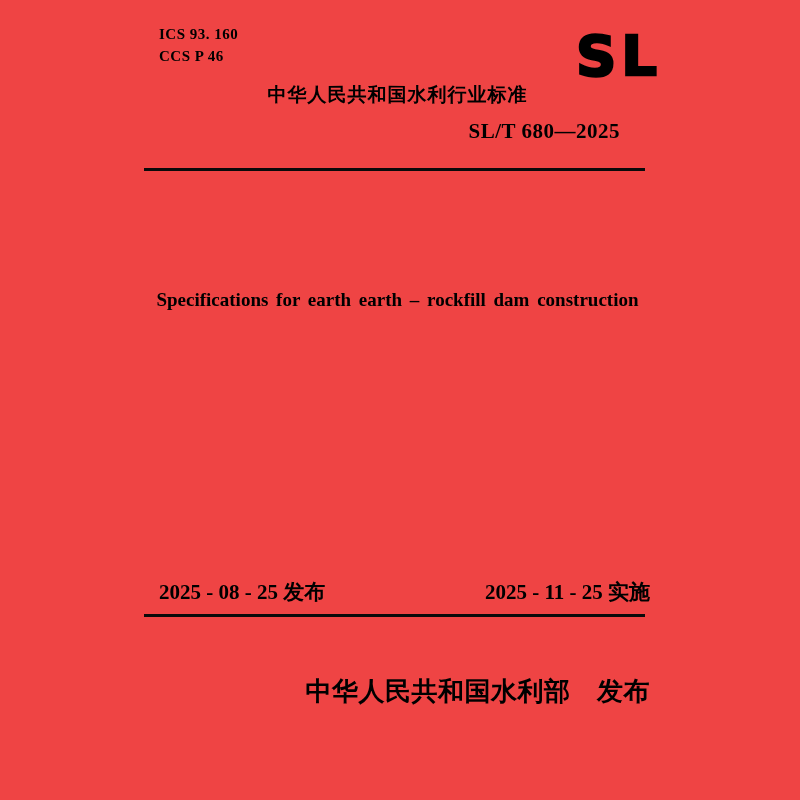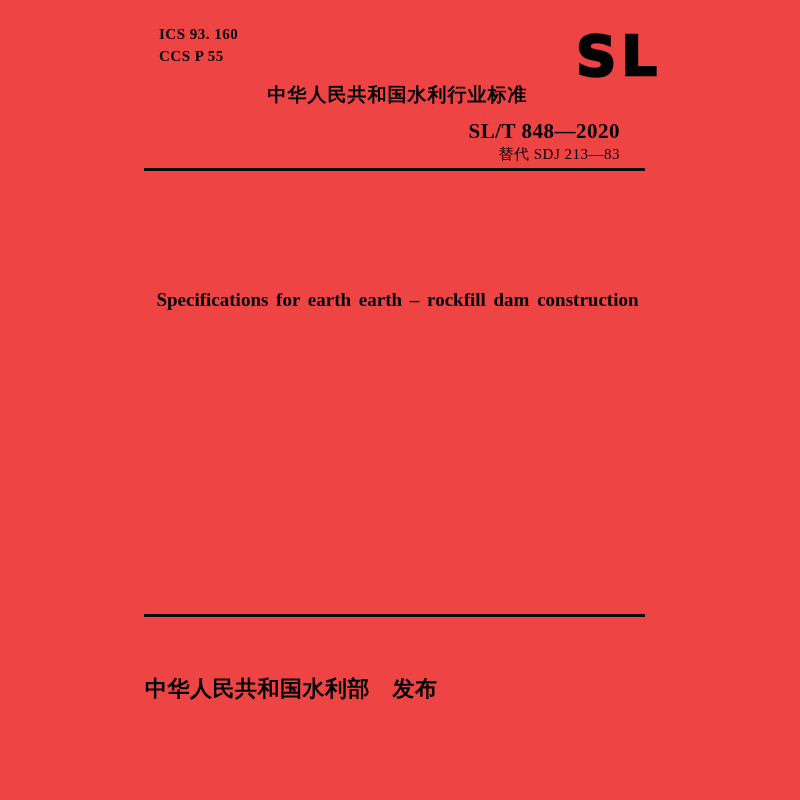--- a/index.html
+++ b/index.html
@@ -120,48 +120,51 @@
     font-weight: bold;
     font-size: 21px;
     line-height: 1;
   }
   #issue-date { margin-left: 14px; }
 
   #publisher {
     left: 145px;
     top: 678px;
     width: 505px;
-    text-align: left;
+    text-align: right;
     font-family: "Liberation Sans", sans-serif;
     font-weight: 700;
-    font-size: 22px;
+    font-size: 26px;
     line-height: 1;
     letter-spacing: 0.5px;
   }
 </style>
 </head>
 <body>
 
 <div class="page">
 
   <div class="abs ics-line" id="ics">ICS 93. 160</div>
 
-  <div class="abs ics-line" id="ccs">CCS P 55</div>
+  <div class="abs ics-line" id="ccs">CCS P 46</div>
 
   <div class="abs" id="logo">SL</div>
 
   <div class="abs" id="category">中华人民共和国水利行业标准</div>
 
-  <div class="abs" id="stdnum">SL/T 848—2020</div>
+  <div class="abs" id="stdnum">SL/T 680—2025</div>
 
-  <div class="abs" id="supersedes">替代 SDJ 213—83</div>
 
   <div class="abs rule" id="rule-top"></div>
 
 
   <div class="abs" id="title-en">Specifications for earth earth – rockfill dam construction</div>
 
+  <div class="abs" id="dates-row">
+    <span id="issue-date">2025 - 08 - 25 发布</span>
+    <span id="impl-date">2025 - 11 - 25 实施</span>
+  </div>
 
   <div class="abs rule" id="rule-bottom"></div>
 
   <div class="abs" id="publisher">中华人民共和国水利部　发布</div>
 
 </div>
 
 </body></html>

